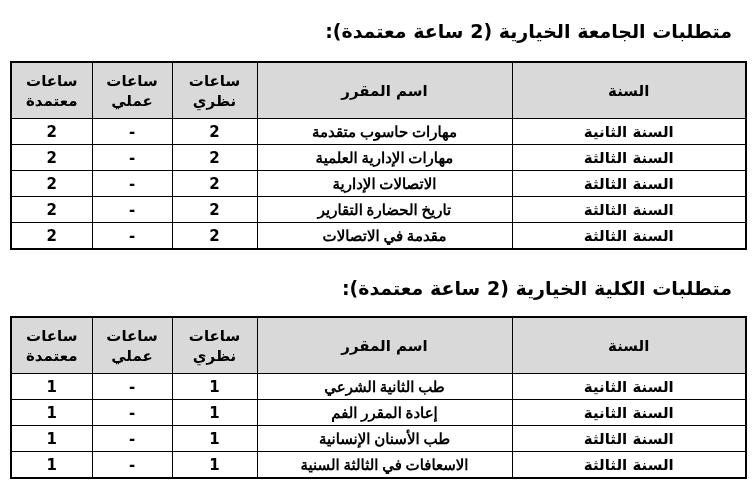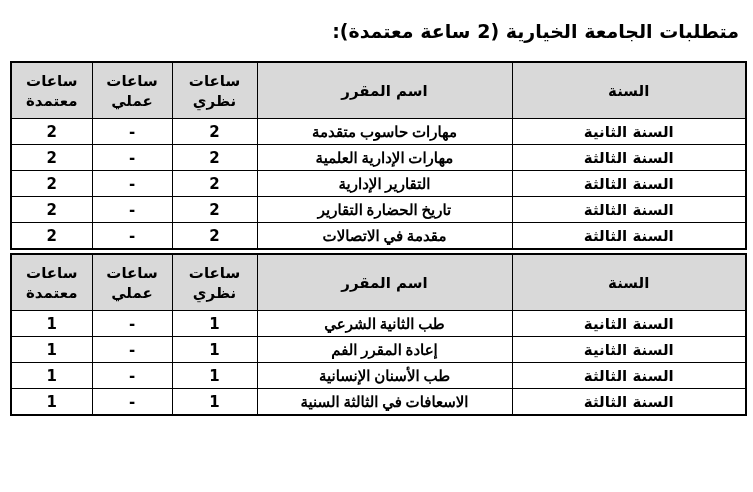--- a/index.html
+++ b/index.html
@@ -15,21 +15,21 @@
     color: #000000;
     direction: rtl;
   }
   .page {
     box-sizing: border-box;
     width: 753px;
     height: 492px;
     padding: 0 6px 0 12px;
   }
   .section-heading {
-    margin: 8px;
+    margin: 15px;
     text-align: right;
     font-size: 19px;
     font-weight: bold;
     line-height: 26px;
     white-space: nowrap;
   }
   .heading-1 { margin-top: 18px; }
   .heading-2 { margin-top: 25px; }
   table.req-table {
     border-collapse: collapse;
@@ -103,21 +103,21 @@
       </tr>
       <tr>
         <td class="year-cell">السنة الثالثة</td>
         <td class="course-cell">مهارات الإدارية العلمية</td>
         <td class="num-cell">2</td>
         <td class="num-cell">-</td>
         <td class="num-cell">2</td>
       </tr>
       <tr>
         <td class="year-cell">السنة الثالثة</td>
-        <td class="course-cell">التقارير الإدارية</td>
+        <td class="course-cell">الاتصالات الإدارية</td>
         <td class="num-cell">2</td>
         <td class="num-cell">-</td>
         <td class="num-cell">2</td>
       </tr>
       <tr>
         <td class="year-cell">السنة الثالثة</td>
         <td class="course-cell">تاريخ الحضارة التقارير</td>
         <td class="num-cell">2</td>
         <td class="num-cell">-</td>
         <td class="num-cell">2</td>
@@ -125,20 +125,21 @@
       <tr>
         <td class="year-cell">السنة الثالثة</td>
         <td class="course-cell">مقدمة في الاتصالات</td>
         <td class="num-cell">2</td>
         <td class="num-cell">-</td>
         <td class="num-cell">2</td>
       </tr>
     </tbody>
   </table>
 
+  <h2 class="section-heading heading-2">متطلبات الكلية الخيارية (2 ساعة معتمدة):</h2>
 
   <table class="req-table table-2">
     <colgroup>
       <col class="col-year">
         <col class="col-course">
         <col class="col-theory">
         <col class="col-pract">
         <col class="col-credit">
     </colgroup>
     <thead>

